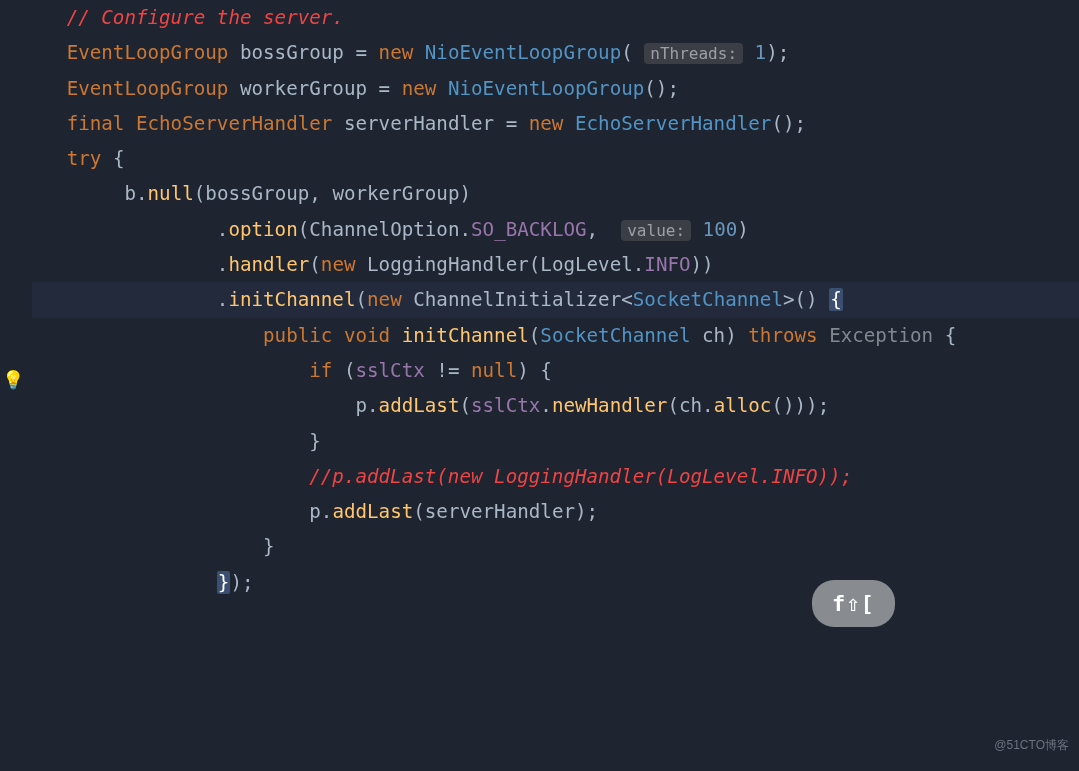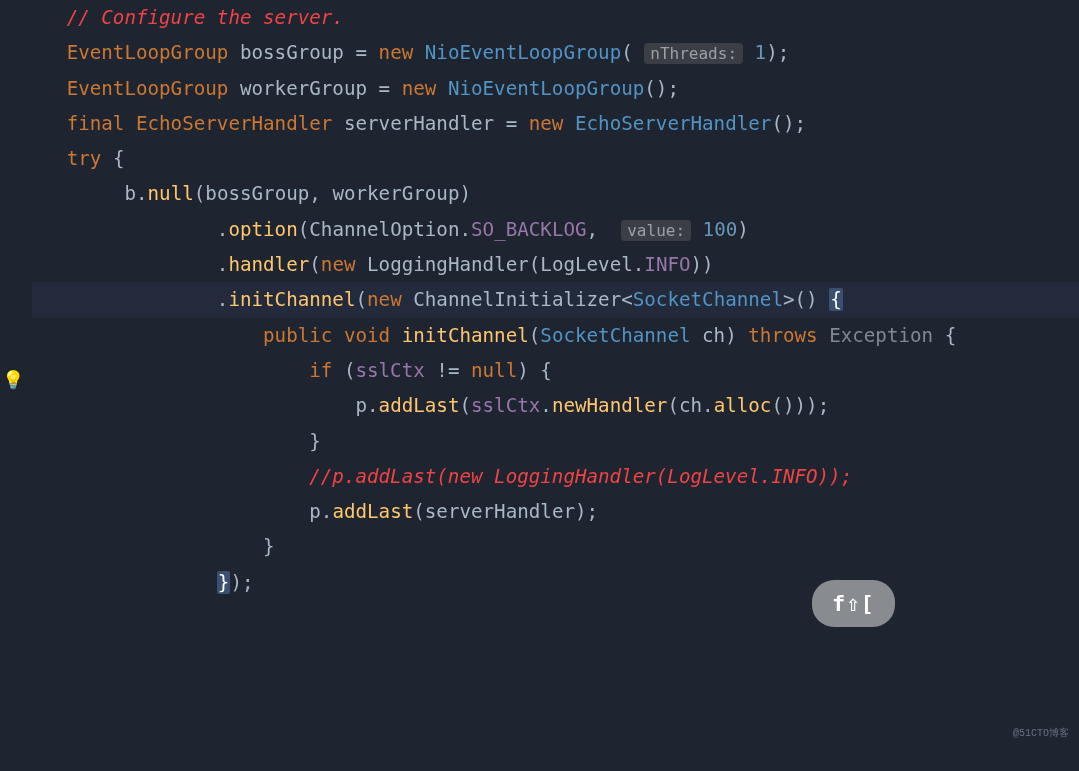--- a/index.html
+++ b/index.html
@@ -20,21 +20,21 @@
   .c-field{color:#9876aa}
   .c-fieldPurp{color:#9876aa;}
   .c-paren{color:#a9b7c6}
   .c-dot{color:#a9b7c6}
   .c-ann{color:#bbb529}
   .c-hint{background:#3b3f45;color:#9aa0a6;border-radius:4px;padding:1px 6px;font-size:16px}
   .c-exc{color:#808890}
   .brace-hl{background:#3b5070;color:#fff;border-radius:2px;padding:0 1px}
   .bulb{position:absolute;left:2px;top:362px;font-size:18px}
   .keycap{position:absolute;left:812px;top:580px;background:#888c90;color:#fff;border-radius:22px;padding:6px 20px;font-size:22px;font-weight:600;letter-spacing:1px}
-  .watermark{position:absolute;right:10px;bottom:20px;color:#6b7280;font-size:10px;font-family:Liberation Mono, monospace}
+  .watermark{position:absolute;right:10px;bottom:8px;color:#6b7280;font-size:12px;font-family:Liberation Sans, sans-serif}
 </style>
 </head>
 <body>
 
 <div class="editor">
   <div class="gutter">
     <span class="bulb">💡</span>
   </div>
   <div class="lines">
 

